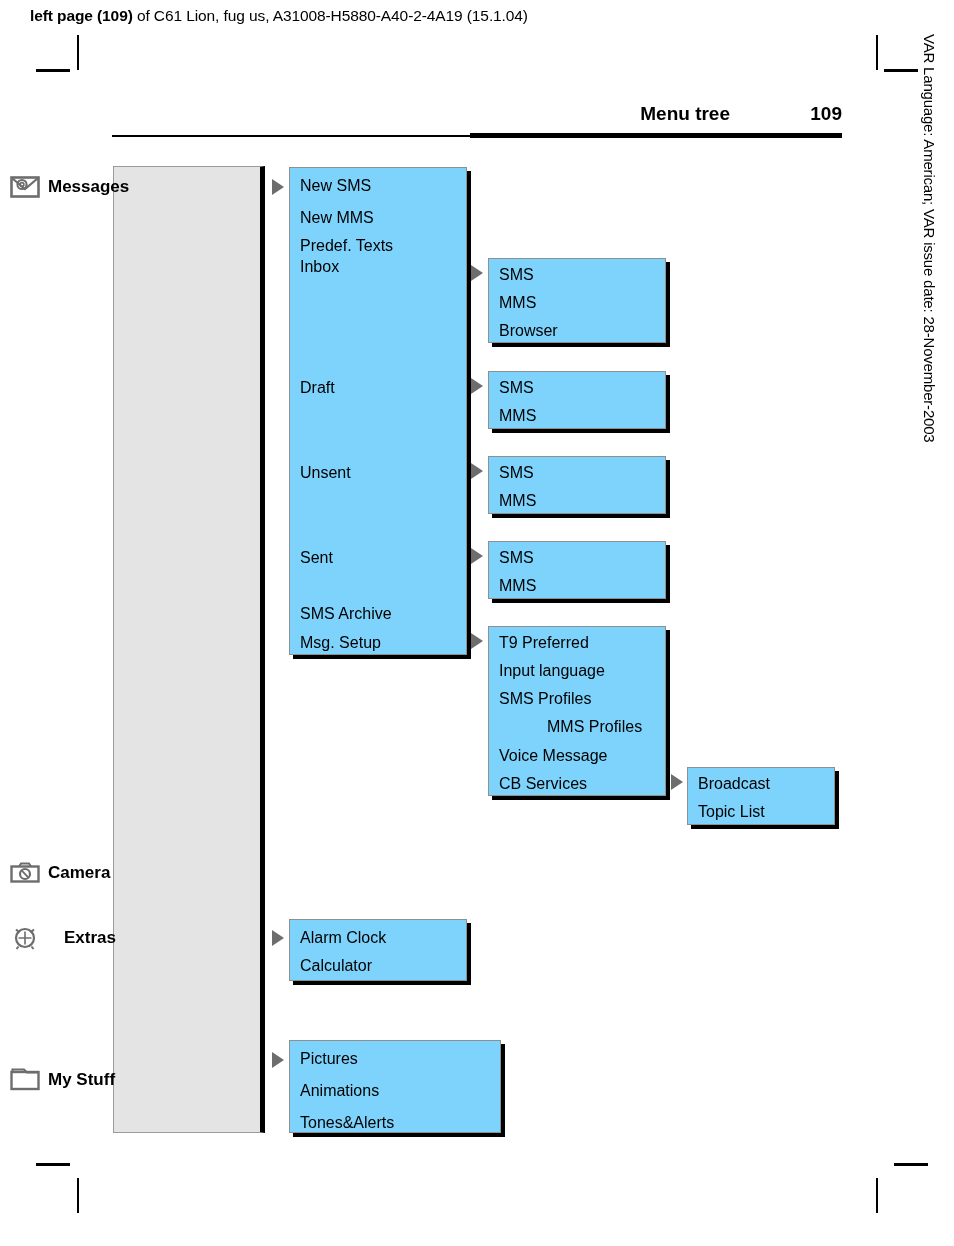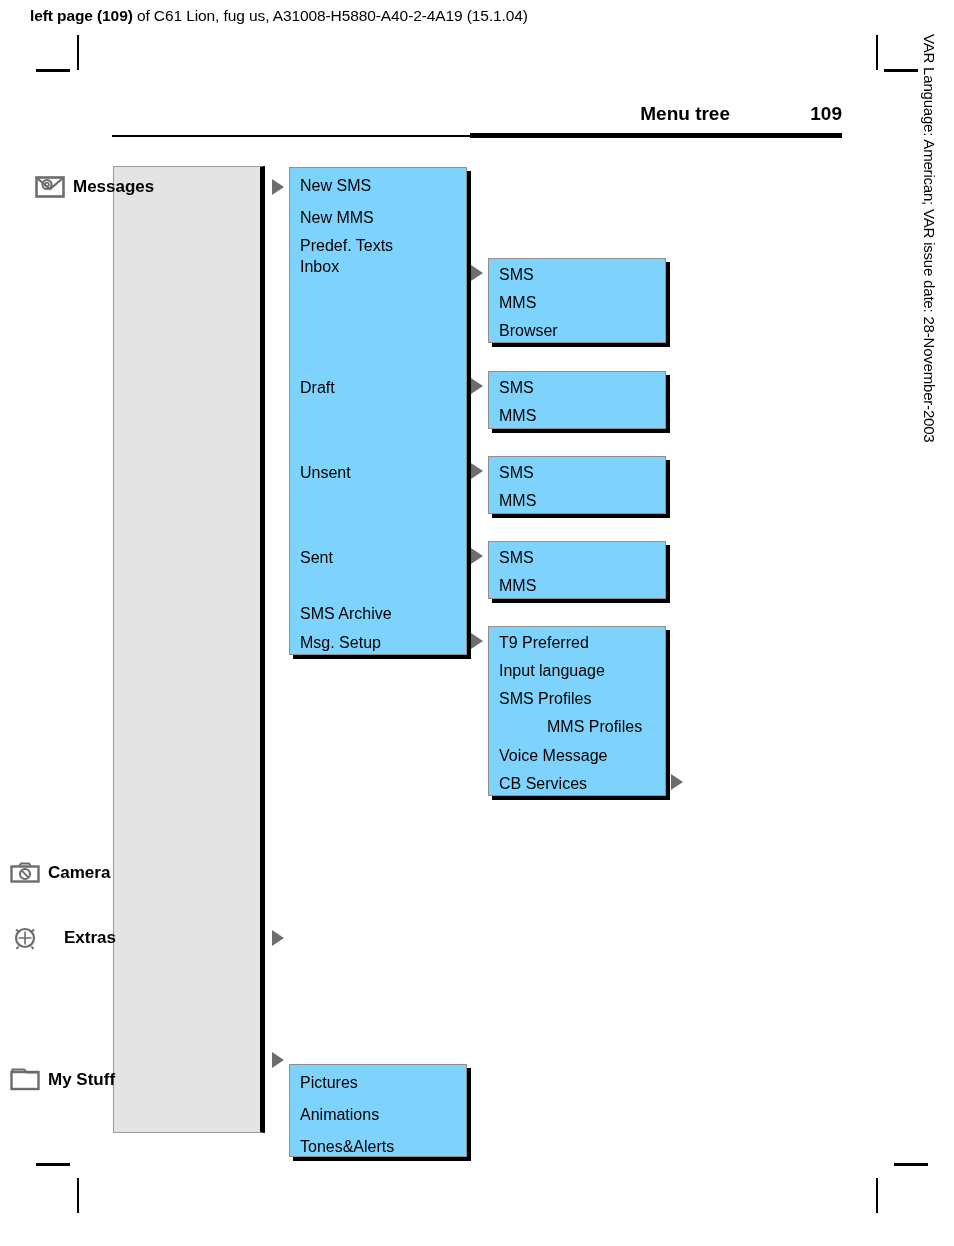--- a/index.html
+++ b/index.html
@@ -182,21 +182,21 @@
   <div class="rh-title">Menu tree</div>
   <div class="rh-pageno">109</div>
   <div class="rh-rule-thin"></div>
   <div class="rh-rule-thick"></div>
 </div>
 
 <div id="tree">
 
   <div id="level1-column"></div>
 
-  <div class="l1-item" style="top:175px;margin-left:25px;">
+  <div class="l1-item" style="top:175px;">
     <svg class="l1-icon" viewBox="0 0 30 24">
       <rect x="1.5" y="2.5" width="27" height="19" fill="none" stroke="#6d6d6d" stroke-width="2.6"></rect>
       <path d="M2.5 3.5 L15 14 L27.5 3.5" fill="none" stroke="#6d6d6d" stroke-width="2.2"></path>
       <circle cx="12" cy="9.5" r="4.6" fill="none" stroke="#6d6d6d" stroke-width="2"></circle>
       <circle cx="12" cy="9.5" r="1.9" fill="none" stroke="#6d6d6d" stroke-width="1.6"></circle>
       <path d="M16.4 9.5 v2.6" fill="none" stroke="#6d6d6d" stroke-width="1.6"></path>
     </svg>
     <span class="l1-label">Messages</span>
   </div>
   <div class="arrow" style="left:272px; top:179px;"></div>
@@ -274,21 +274,29 @@
     <div class="box-item" style="top:7px;">T9 Preferred</div>
     <div class="box-item" style="top:35px;">Input language</div>
     <div class="box-item" style="top:63px;">SMS Profiles</div>
     <div class="box-item" style="top:91px;margin-left:48px;">MMS Profiles</div>
     <div class="box-item" style="top:120px;">Voice Message</div>
     <div class="box-item" style="top:148px;">CB Services</div>
   </div>
 
   <div class="arrow" style="left:671px; top:774px;"></div>
 
-
-
-  <div class="box" style="left:289px; top:1064px; width:178px; height:93px;">
+  <div class="box" style="left:687px; top:767px; width:148px; height:58px;">
+    <div class="box-item" style="top:7px;">Broadcast</div>
+    <div class="box-item" style="top:35px;">Topic List</div>
+  </div>
+
+  <div class="box" style="left:289px; top:919px; width:178px; height:62px;">
+    <div class="box-item" style="top:9px;">Alarm Clock</div>
+    <div class="box-item" style="top:37px;">Calculator</div>
+  </div>
+
+  <div class="box" style="left:289px; top:1040px; width:212px; height:93px;">
     <div class="box-item" style="top:9px;">Pictures</div>
     <div class="box-item" style="top:41px;">Animations</div>
     <div class="box-item" style="top:73px;">Tones&amp;Alerts</div>
   </div>
 
 </div>
 
 </body></html>

